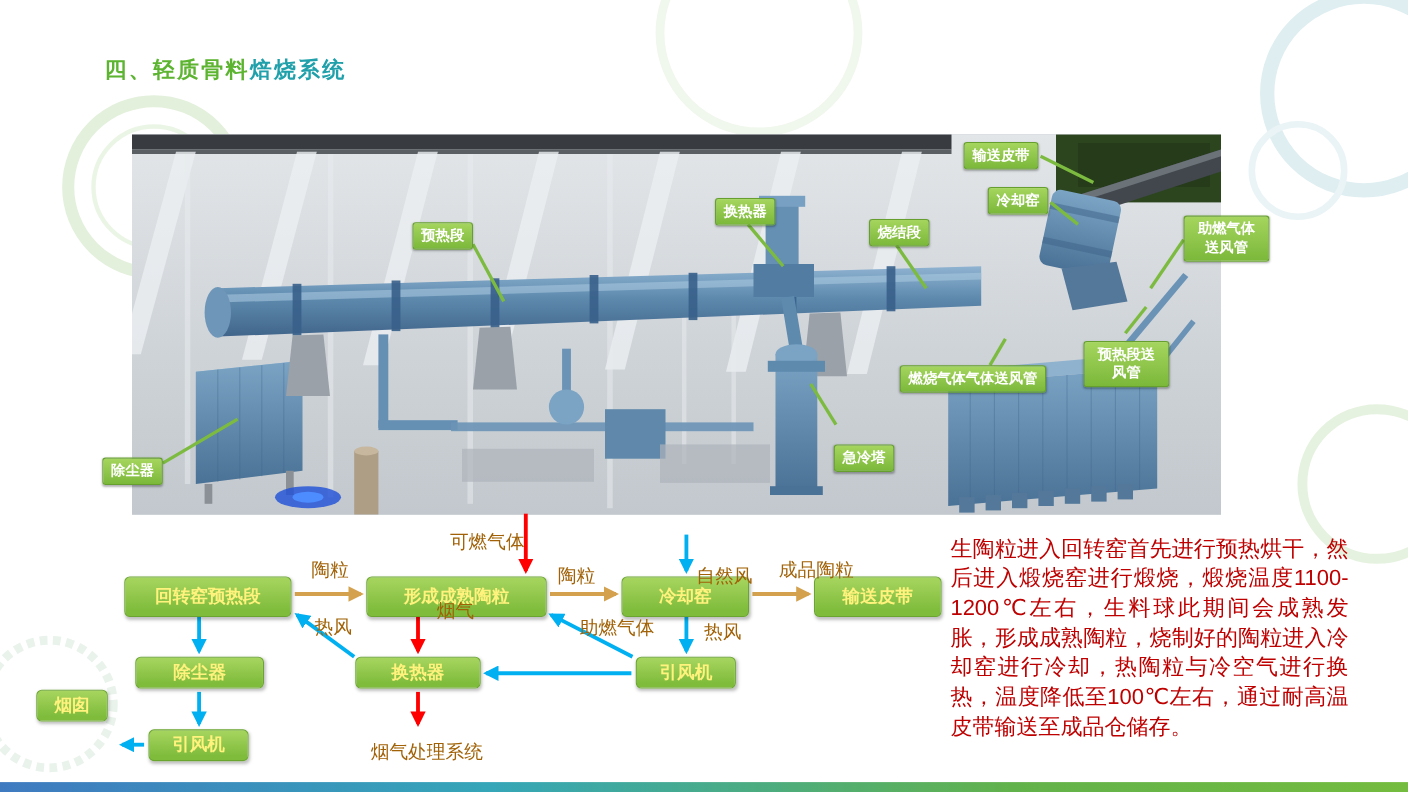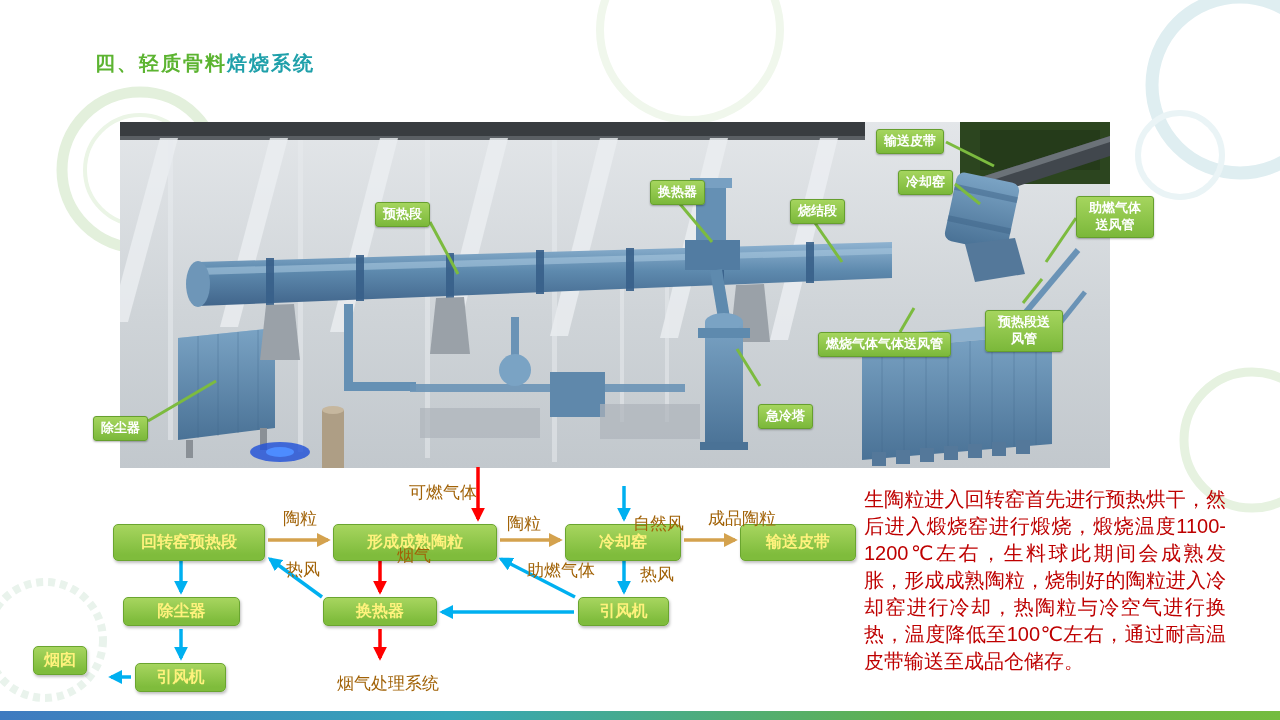--- a/index.html
+++ b/index.html
@@ -283,21 +283,21 @@
   </g>
 </svg>
 
 <div class="fbox" style="left:113px;top:524px;width:152px">回转窑预热段</div>
 <div class="fbox" style="left:333px;top:524px;width:164px">形成成熟陶粒</div>
 <div class="fbox" style="left:565px;top:524px;width:116px">冷却窑</div>
 <div class="fbox" style="left:740px;top:524px;width:116px">输送皮带</div>
 <div class="fbox small" style="left:123px;top:597px;width:117px">除尘器</div>
 <div class="fbox small" style="left:323px;top:597px;width:114px">换热器</div>
 <div class="fbox small" style="left:578px;top:597px;width:91px">引风机</div>
-<div class="fbox small" style="left:33px;top:646px;width:54px">烟囱</div>
+<div class="fbox small" style="left:33px;top:627px;width:65px">烟囱</div>
 <div class="fbox small" style="left:135px;top:663px;width:91px">引风机</div>
 
 <div class="alabel" style="left:283px;top:507px">陶粒</div>
 <div class="alabel" style="left:409px;top:481px">可燃气体</div>
 <div class="alabel" style="left:507px;top:512px">陶粒</div>
 <div class="alabel" style="left:633px;top:512px">自然风</div>
 <div class="alabel" style="left:708px;top:507px">成品陶粒</div>
 <div class="alabel" style="left:286px;top:558px">热风</div>
 <div class="alabel" style="left:397px;top:544px">烟气</div>
 <div class="alabel" style="left:527px;top:559px">助燃气体</div>

